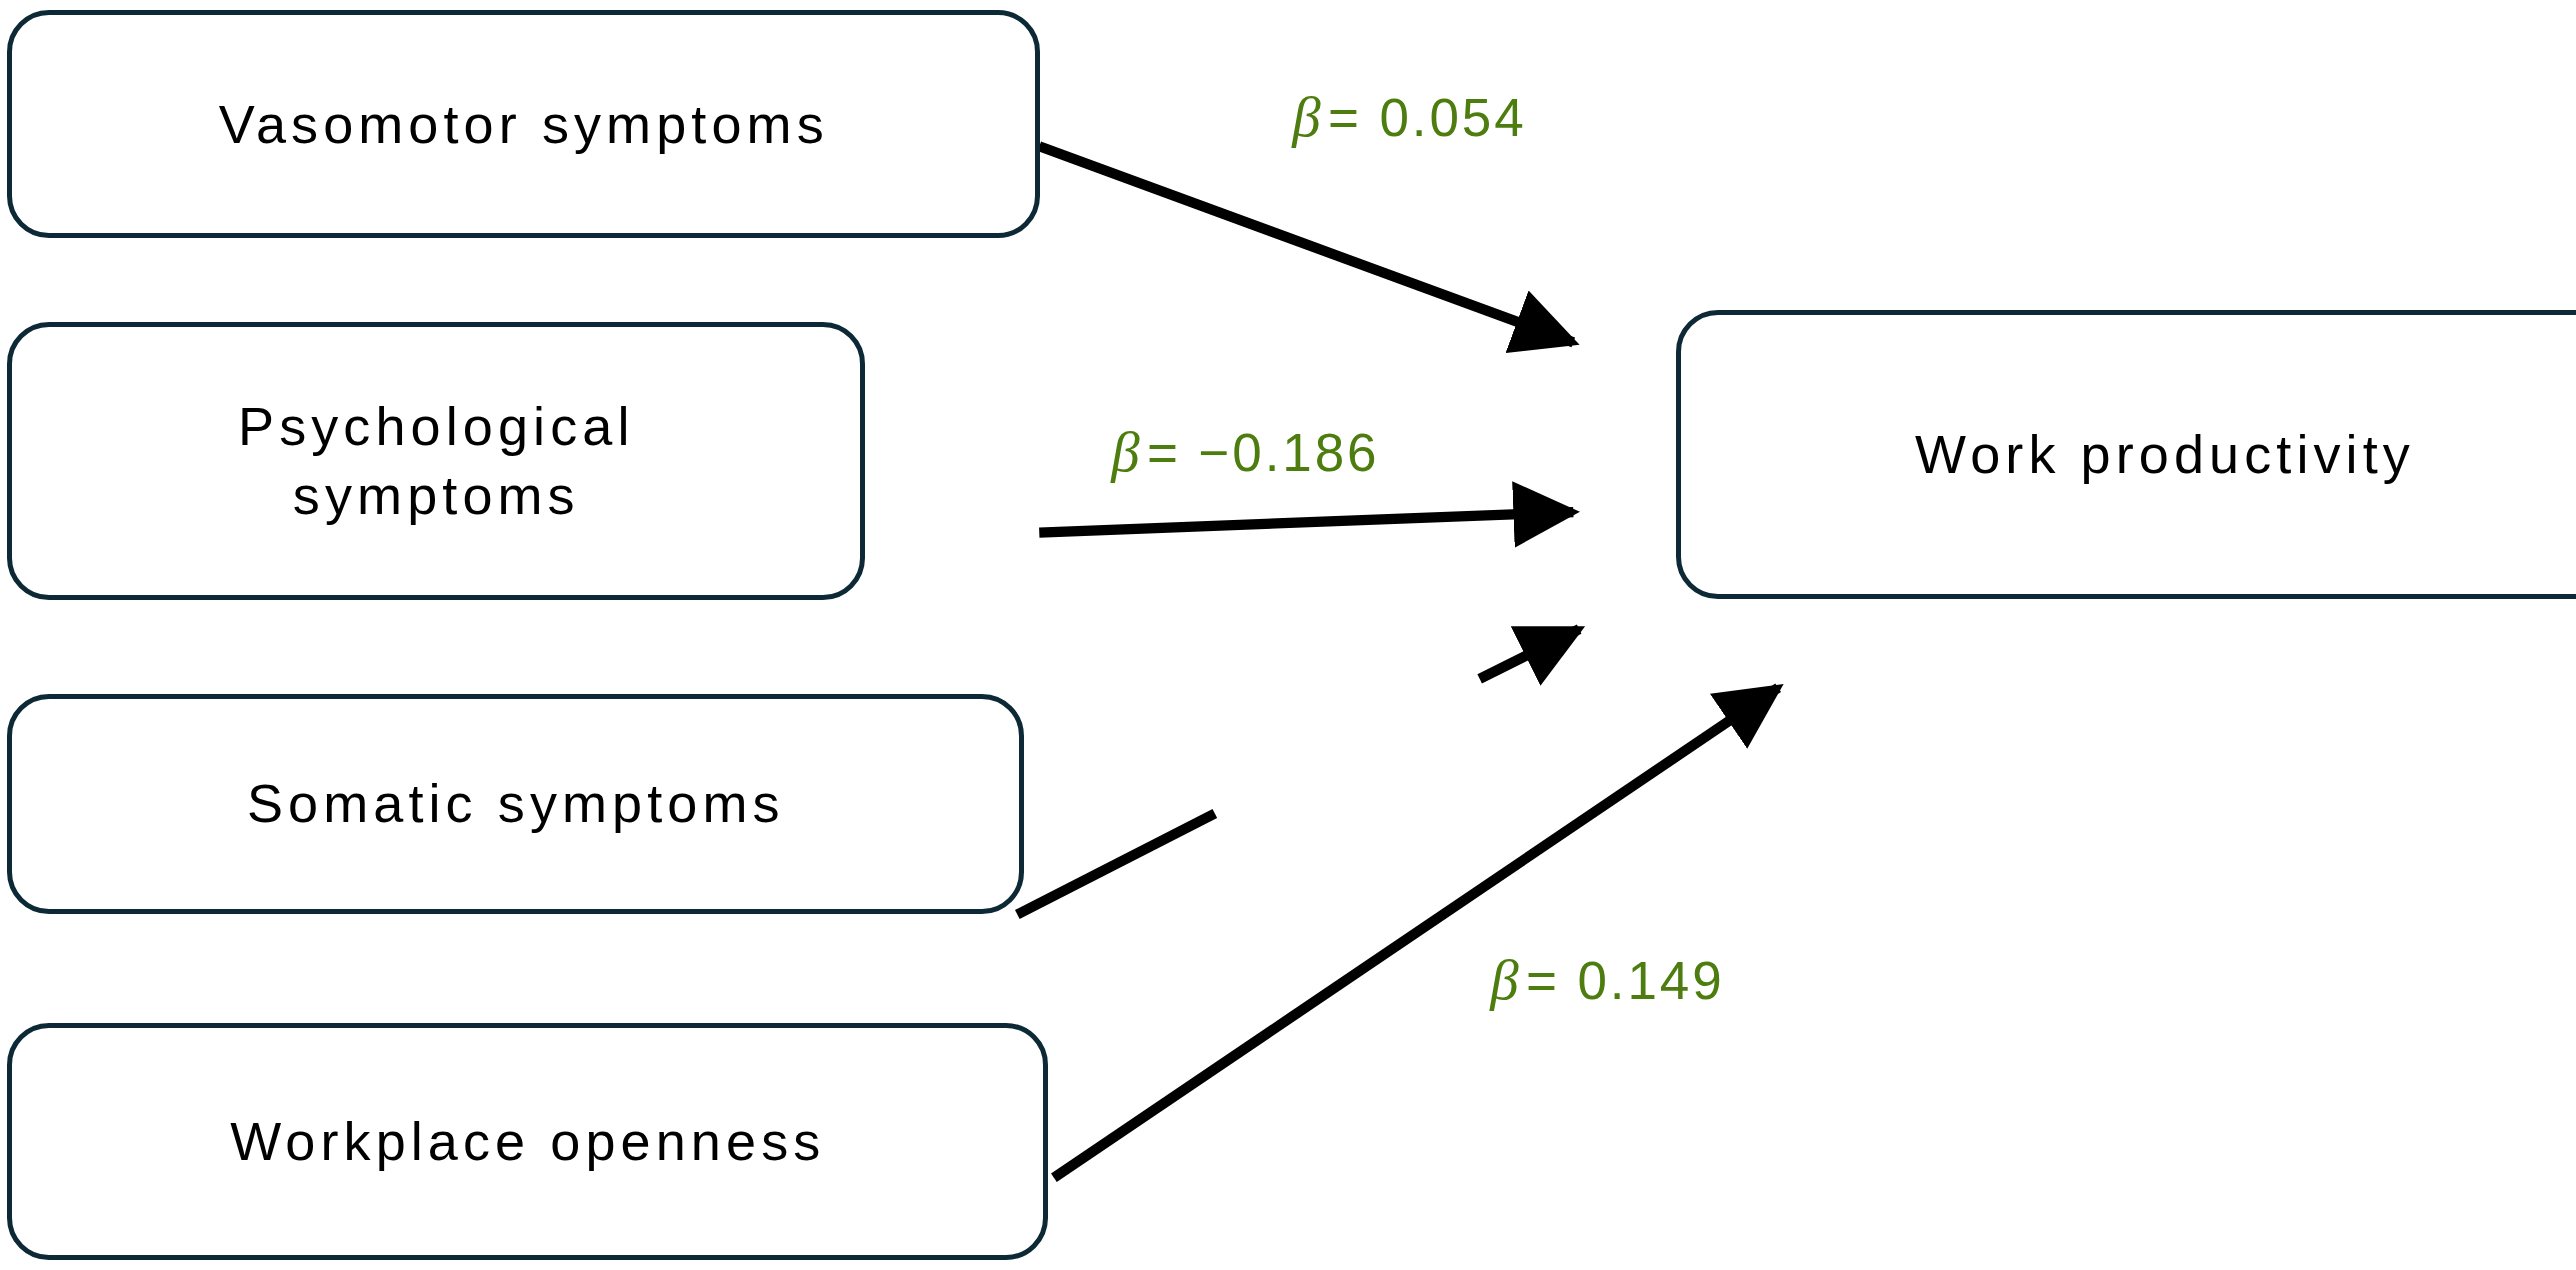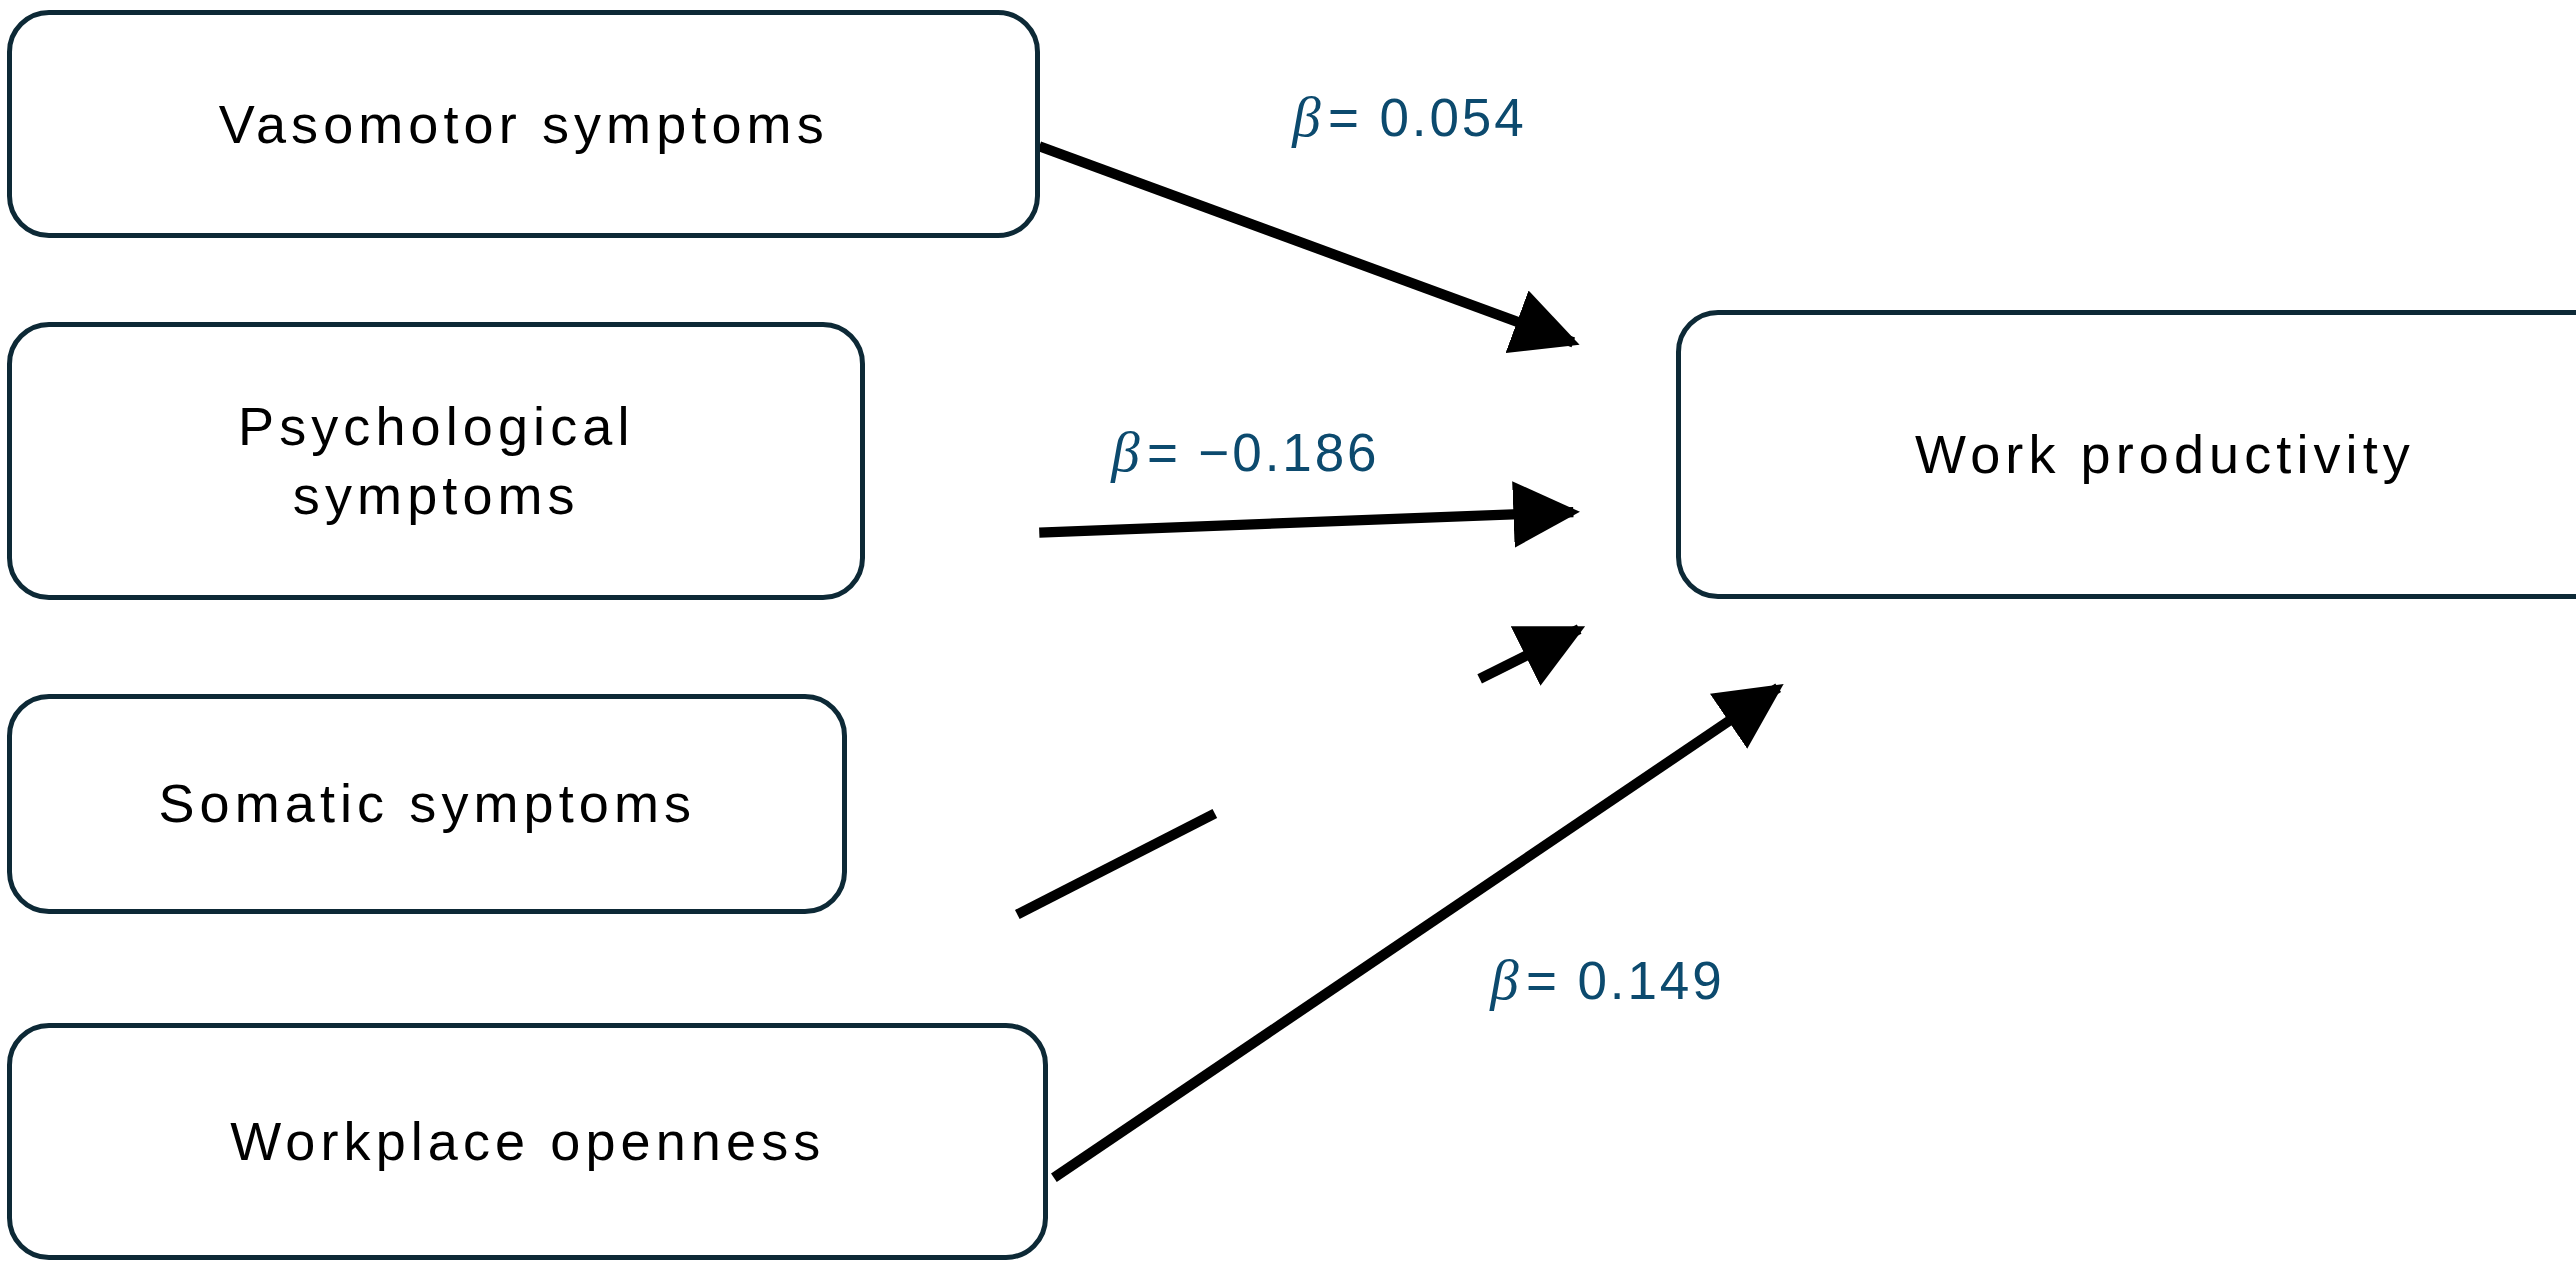--- a/index.html
+++ b/index.html
@@ -42,21 +42,21 @@
     font-weight: 400;
     font-size: 54px;
     letter-spacing: 5.1px;
     line-height: 1.28;
     text-align: center;
     white-space: pre-line;
     padding: 0 29px;
   }
   .edge-label {
     position: absolute;
-    color: #0c4a6e;
+    color: #4d7c0f;
     font-family: "Liberation Sans", sans-serif;
     font-size: 53px;
     letter-spacing: 2.9px;
     white-space: nowrap;
     z-index: 3;
     background: #ffffff;
     padding: 2.9px 7.3px;
   }
   .edge-label .beta {
     font-family: "Liberation Serif", serif;
@@ -98,21 +98,21 @@
 
   <div class="node-box" style="left:7.3px; top:10.2px; width:1033px; height:228px;">
     <span class="node-label">Vasomotor symptoms</span>
   </div>
 
   <div class="node-box" style="left:7.3px; top:322px; width:858px; height:278px;">
     <span class="node-label">Psychological
 symptoms</span>
   </div>
 
-  <div class="node-box" style="left:7.3px; top:694px; width:840px; height:220px;">
+  <div class="node-box" style="left:7.3px; top:694px; width:1017px; height:220px;">
     <span class="node-label">Somatic symptoms</span>
   </div>
 
   <div class="node-box" style="left:7.3px; top:1023px; width:1041px; height:237px;">
     <span class="node-label">Workplace openness</span>
   </div>
 
   <div class="node-box" style="left:1676px; top:310px; width:978px; height:289px;">
     <span class="node-label">Work productivity</span>
   </div>

